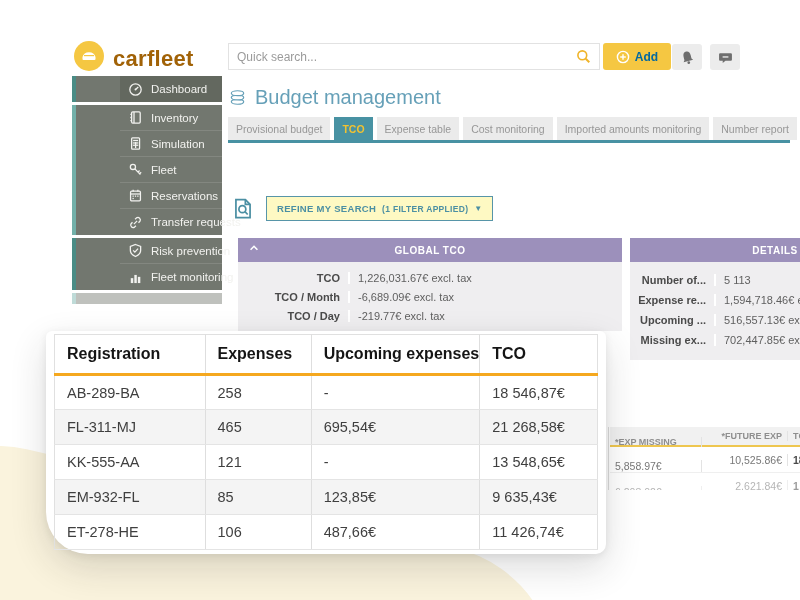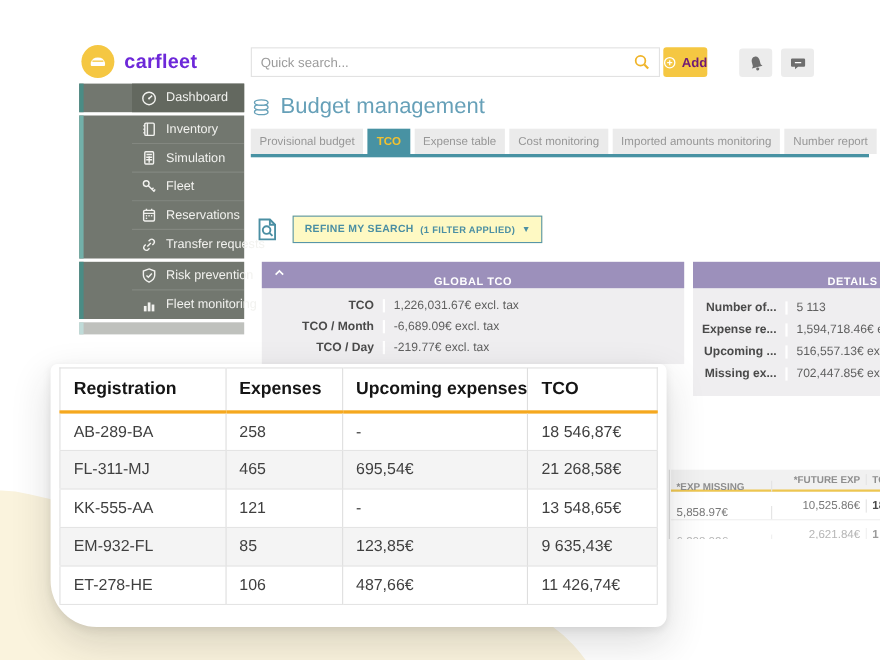--- a/index.html
+++ b/index.html
@@ -9,27 +9,27 @@
   
   .cream { position:absolute; left:-100px; top:420px; width:700px; height:450px;
            background:#faf3dd; border-radius:130px; transform:rotate(13deg); transform-origin:top left; }
 
   
   .app { position:absolute; left:60px; top:36px; width:740px; height:454px; background:#fff; overflow:hidden; }
 
   
   .logo-circle { position:absolute; left:14px; top:5px; width:30px; height:30px; border-radius:50%;
                  background:#f5c742; display:flex; align-items:center; justify-content:center; }
-  .brand { position:absolute; left:53px; top:10px; font-size:18px; font-weight:600; color:#6d28d9; letter-spacing:.3px; }
+  .brand { position:absolute; left:53px; top:10px; font-size:22px; font-weight:600; color:#a16207; letter-spacing:.3px; }
   .search-box { position:absolute; left:168px; top:7px; width:372px; height:27px; border:1px solid #e2e2e2;
                 background:#fff; display:flex; align-items:center; padding:0 8px; }
   .search-box input { flex:1; border:none; outline:none; font-size:12px; color:#555; font-family:"Liberation Sans",sans-serif; }
   .search-box input::placeholder { color:#9b9b9b; }
-  .btn-add { position:absolute; left:543px; top:7px; width:40px; height:27px; background:#f5c742; border:none;
-             border-radius:3px; color:#701a75; font-size:12px; font-weight:700; display:flex; align-items:center;
+  .btn-add { position:absolute; left:543px; top:7px; width:68px; height:27px; background:#f5c742; border:none;
+             border-radius:3px; color:#0369a1; font-size:12px; font-weight:700; display:flex; align-items:center;
              justify-content:center; gap:5px; cursor:pointer; font-family:"Liberation Sans",sans-serif; }
   .icon-tile { position:absolute; top:8px; width:30px; height:26px; background:#ececec; border-radius:3px;
                display:flex; align-items:center; justify-content:center; cursor:pointer; border:none; }
   .tile-bell { left:612px; } .tile-chat { left:650px; }
 
   
   .sidebar { position:absolute; left:12px; top:40px; width:150px; }
   .sb-group { background:#72776f; border-left:4px solid #72b0a9; margin-bottom:3px;padding-left:44px; }
   .sb-group.g1, .sb-group.g3 { border-left-color:#4a8c85; }
   .sb-item { height:26px; display:flex; align-items:center; gap:8px; padding-left:8px; cursor:pointer;
@@ -52,21 +52,21 @@
 
   .refine-row { position:absolute; left:172px; top:160px; display:flex; align-items:center; gap:12px; }
   .btn-refine { height:25px; border:1px solid #5795a8; background:#fef9c3; color:#4b8fa3; font-size:9.5px;
                 font-weight:700; letter-spacing:.3px; display:flex; align-items:center; gap:6px; padding:0 10px;
                 cursor:pointer; font-family:"Liberation Sans",sans-serif; }
   .btn-refine .caret { font-size:8px; color:#4b8fa3; }
   .btn-refine .sub { font-weight:700; font-size:8.5px; }
 
   
   .panel { position:absolute; }
-  .panel-head { height:24px; background:#9c90bb; color:#fff; display:flex; align-items:flex-end;
+  .panel-head { height:24px; background:#9c90bb; color:#fff; display:flex; align-items:center;
                 justify-content:center; position:relative; font-size:10px; font-weight:700; letter-spacing:.5px; }
   .panel-head .chev { position:absolute; left:10px; top:4px; cursor:pointer; }
   .panel-body { background:#efeef0; padding:6px 0; }
   .p-row { display:flex; height:19px; align-items:center; font-size:11px; }
   .p-row .pl { font-weight:700; color:#4a4a4a; text-align:right; padding-right:8px; border-right:2px solid #fff;
                white-space:nowrap; overflow:hidden; }
   .p-row .pv { color:#5f5f5f; padding-left:8px; white-space:nowrap; }
   .panel-global { left:178px; top:202px; width:384px; }
   .panel-global .pl { width:112px; flex:0 0 112px; }
   .panel-details { left:570px; top:202px; width:290px; }
@@ -82,21 +82,21 @@
   .frag .c1 { width:92px; flex:0 0 92px; border-right:1px solid #e3e3e3;margin-top:12px; }
   .frag .c2 { width:86px; flex:0 0 86px; text-align:right; border-right:1px solid #e3e3e3; }
   .frag .c3 { flex:1; font-weight:700; }
   .frag .frow { display:flex; height:26px; align-items:center; color:#787878; border-bottom:1px solid #efefef; }
   .frag .frow .c3 { color:#4a4a4a; }
   .frag .frow.faded { opacity:.55; }
   .frag-leftline { position:absolute; left:548px; top:391px; width:1px; height:63px; background:#dcdcdc; }
 
   
   .overlay-card { position:absolute; left:46px; top:331px; width:560px; background:#fff;
-                  padding:3px 8px 20px 8px; border-radius:6px 6px 10px 42px;
+                  padding:3px 8px 4px 8px; border-radius:6px 6px 10px 42px;
                   box-shadow:0 14px 36px rgba(40,40,40,.16), 0 2px 8px rgba(0,0,0,.08); }
   .vt { width:544px; border:1px solid #e0e0e0; border-collapse:collapse; font-family:"Liberation Sans",sans-serif; }
   .vt th { height:40px; text-align:left; font-size:16px; font-weight:700; color:#151515; padding:0 0 0 12px;
            border-right:1px solid #dedede; border-bottom:3px solid #f5a81f; white-space:nowrap; }
   .vt td { height:35px; font-size:14.5px; color:#3f3f3f; padding:0 0 0 12px; border-right:1px solid #dedede;
            border-bottom:1px solid #e4e4e4; white-space:nowrap; }
   .vt th:last-child, .vt td:last-child { border-right:none; }
   .vt tr.even td { background:#f4f4f4; }
   .vt .cw1 { width:155px; } .vt .cw2 { width:108px; } .vt .cw3 { width:160px; } .vt .cw4 { width:121px; }
 </style>

